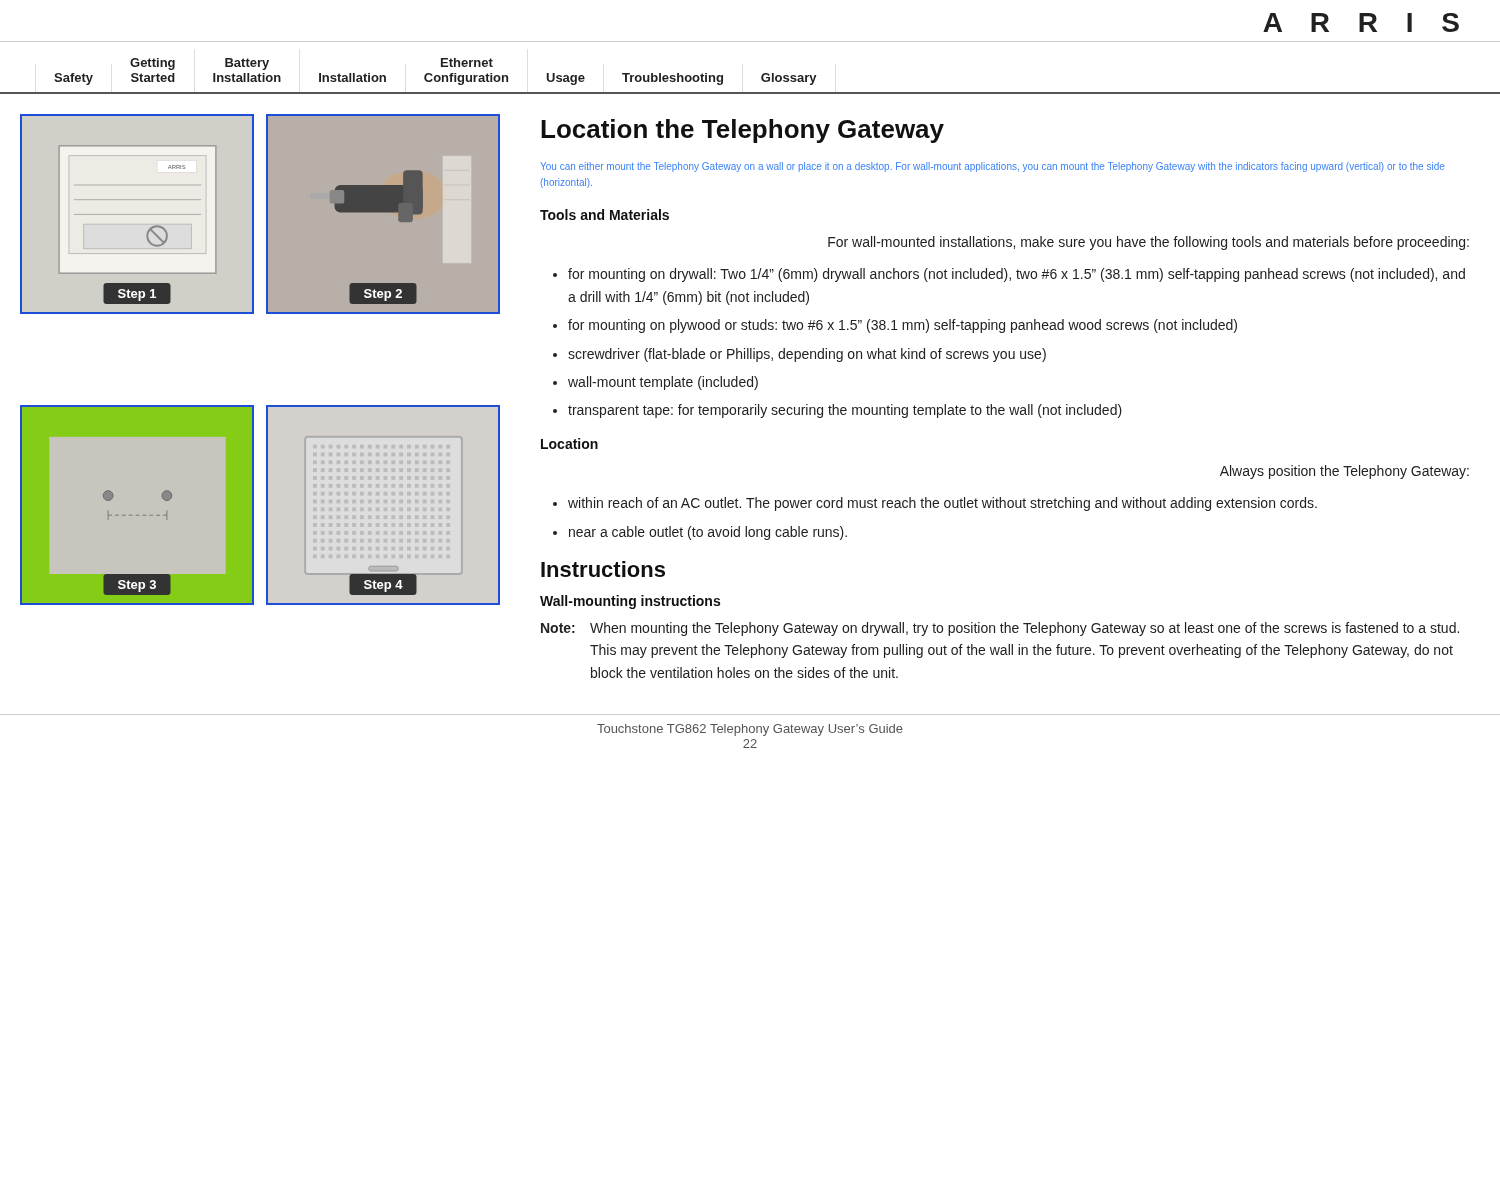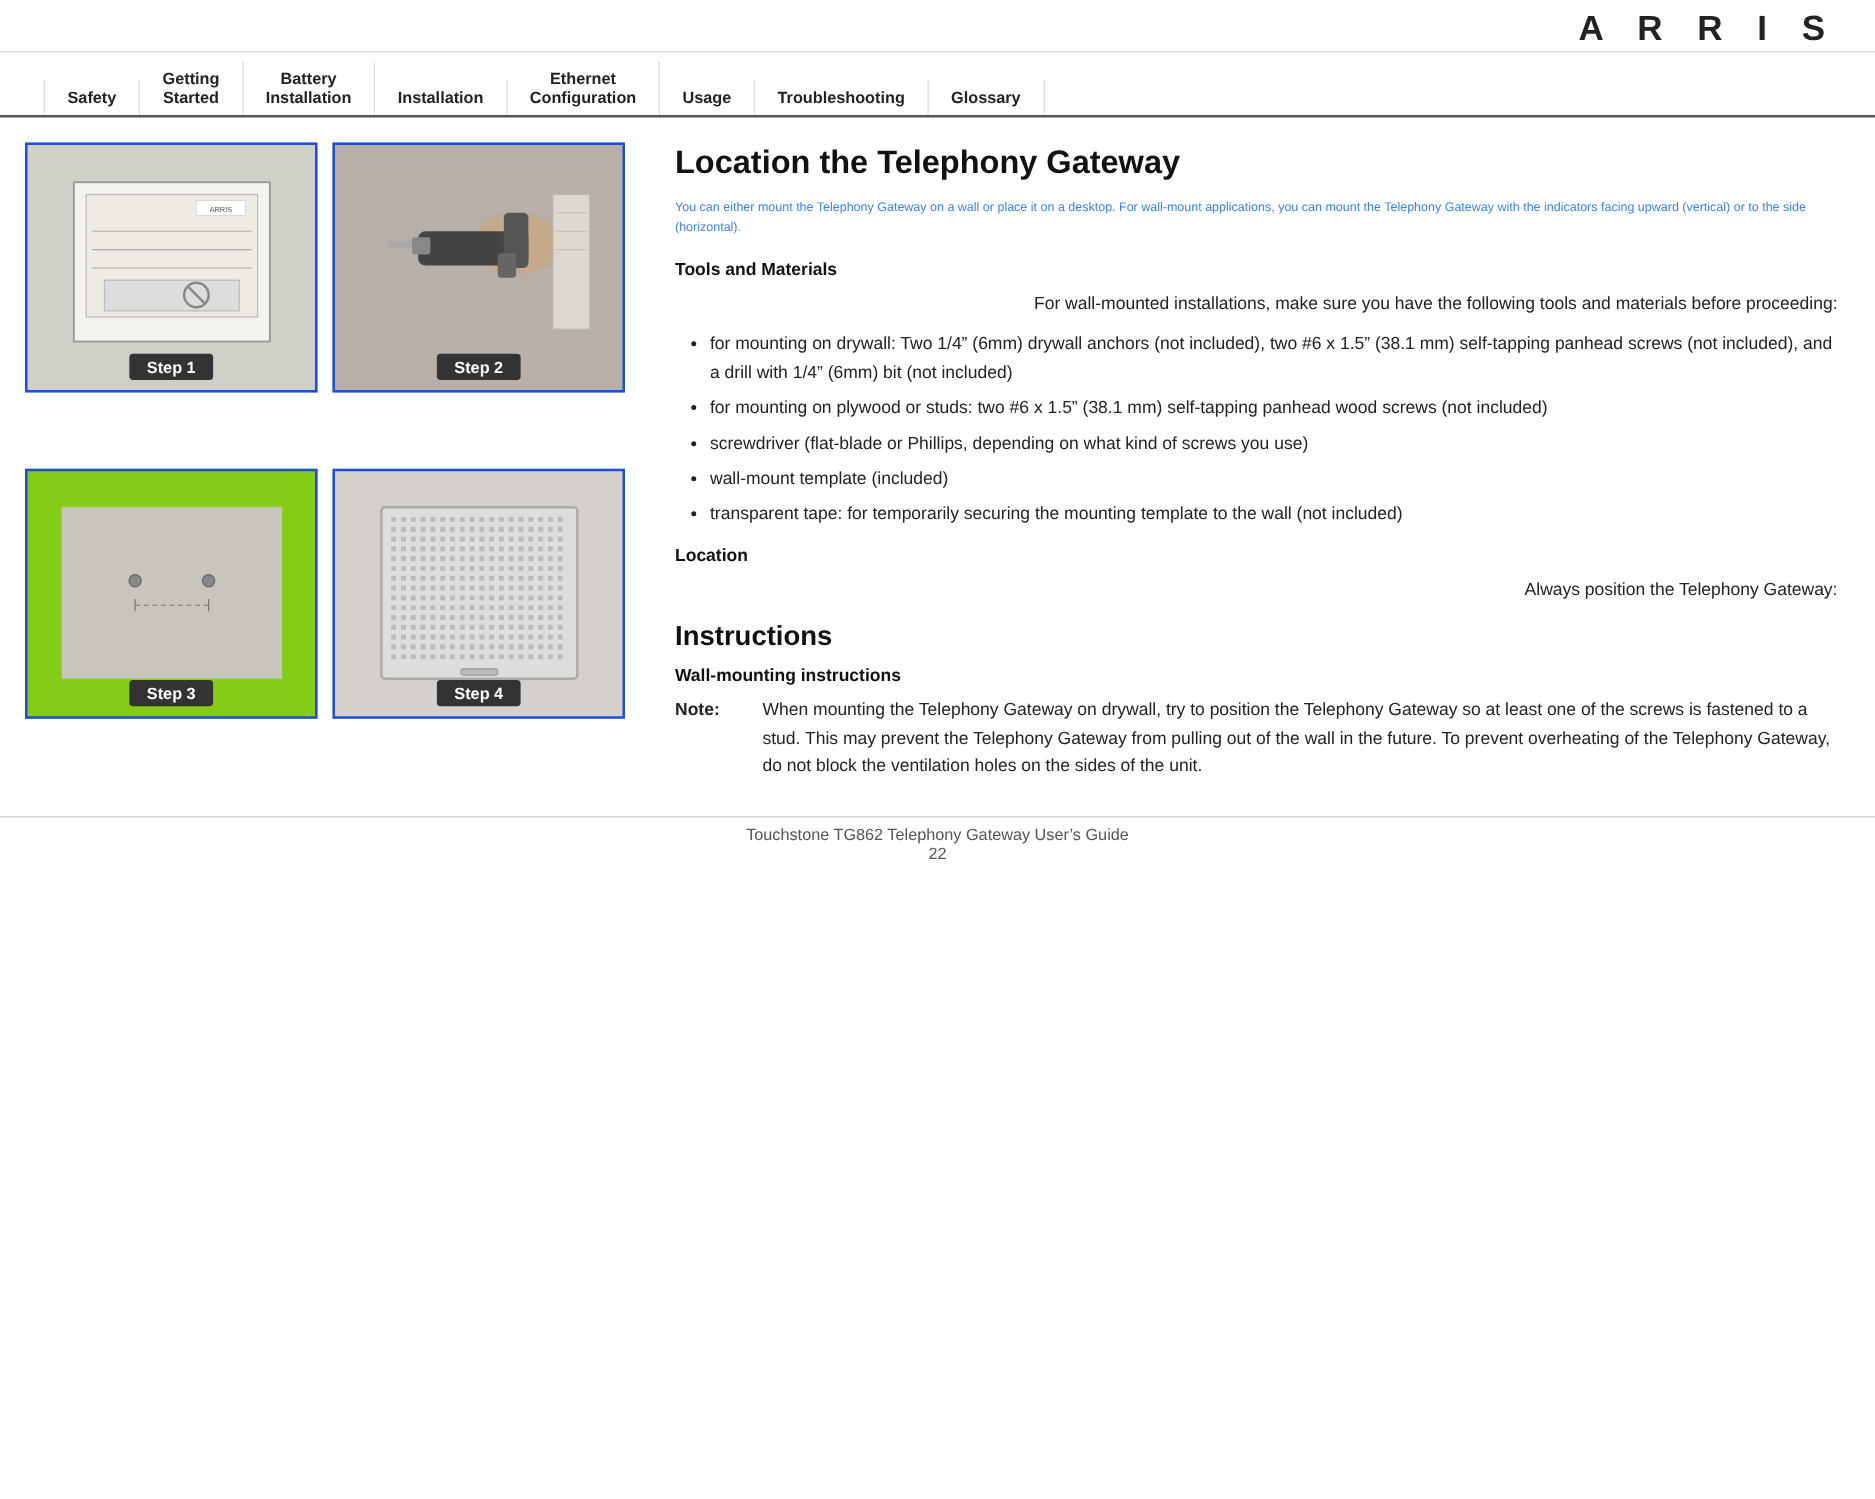--- a/index.html
+++ b/index.html
@@ -156,21 +156,21 @@
 
     .instructions-title {
       font-size: 22px;
       font-weight: bold;
       margin: 14px 0 10px 0;
       color: #111;
     }
 
     .note-block {
       display: flex;
-      gap: 20px;
+      gap: 0;
       margin-top: 8px;
       font-size: 14px;
       line-height: 1.6;
       color: #222;
     }
     .note-label {
       font-weight: bold;
       white-space: nowrap;
       min-width: 50px;
     }
@@ -583,20 +583,24 @@
       <li>for mounting on plywood or studs: two #6 x 1.5” (38.1 mm) self-tapping panhead wood screws (not included)</li>
       <li>screwdriver (flat-blade or Phillips, depending on what kind of screws you use)</li>
       <li>wall-mount template (included)</li>
       <li>transparent tape: for temporarily securing the mounting template to the wall (not included)</li>
     </ul>
 
     <p class="section-heading">Location</p>
 
     <p class="body-text">Always position the Telephony Gateway:</p>
 
+    <ul class="bullet-list">
+      <li>within reach of an AC outlet. The power cord must reach the outlet without stretching and without adding extension cords.</li>
+      <li>near a cable outlet (to avoid long cable runs).</li>
+    </ul>
 
     <h2 class="instructions-title">Instructions</h2>
 
     <p class="section-heading">Wall-mounting instructions</p>
 
     <div class="note-block">
       <span class="note-label">Note:</span>
       <span>When mounting the Telephony Gateway on drywall, try to position the Telephony Gateway so at least one of the screws is fastened to a stud. This may prevent the Telephony Gateway from pulling out of the wall in the future. To prevent overheating of the Telephony Gateway, do not block the ventilation holes on the sides of the unit.</span>
     </div>
 

